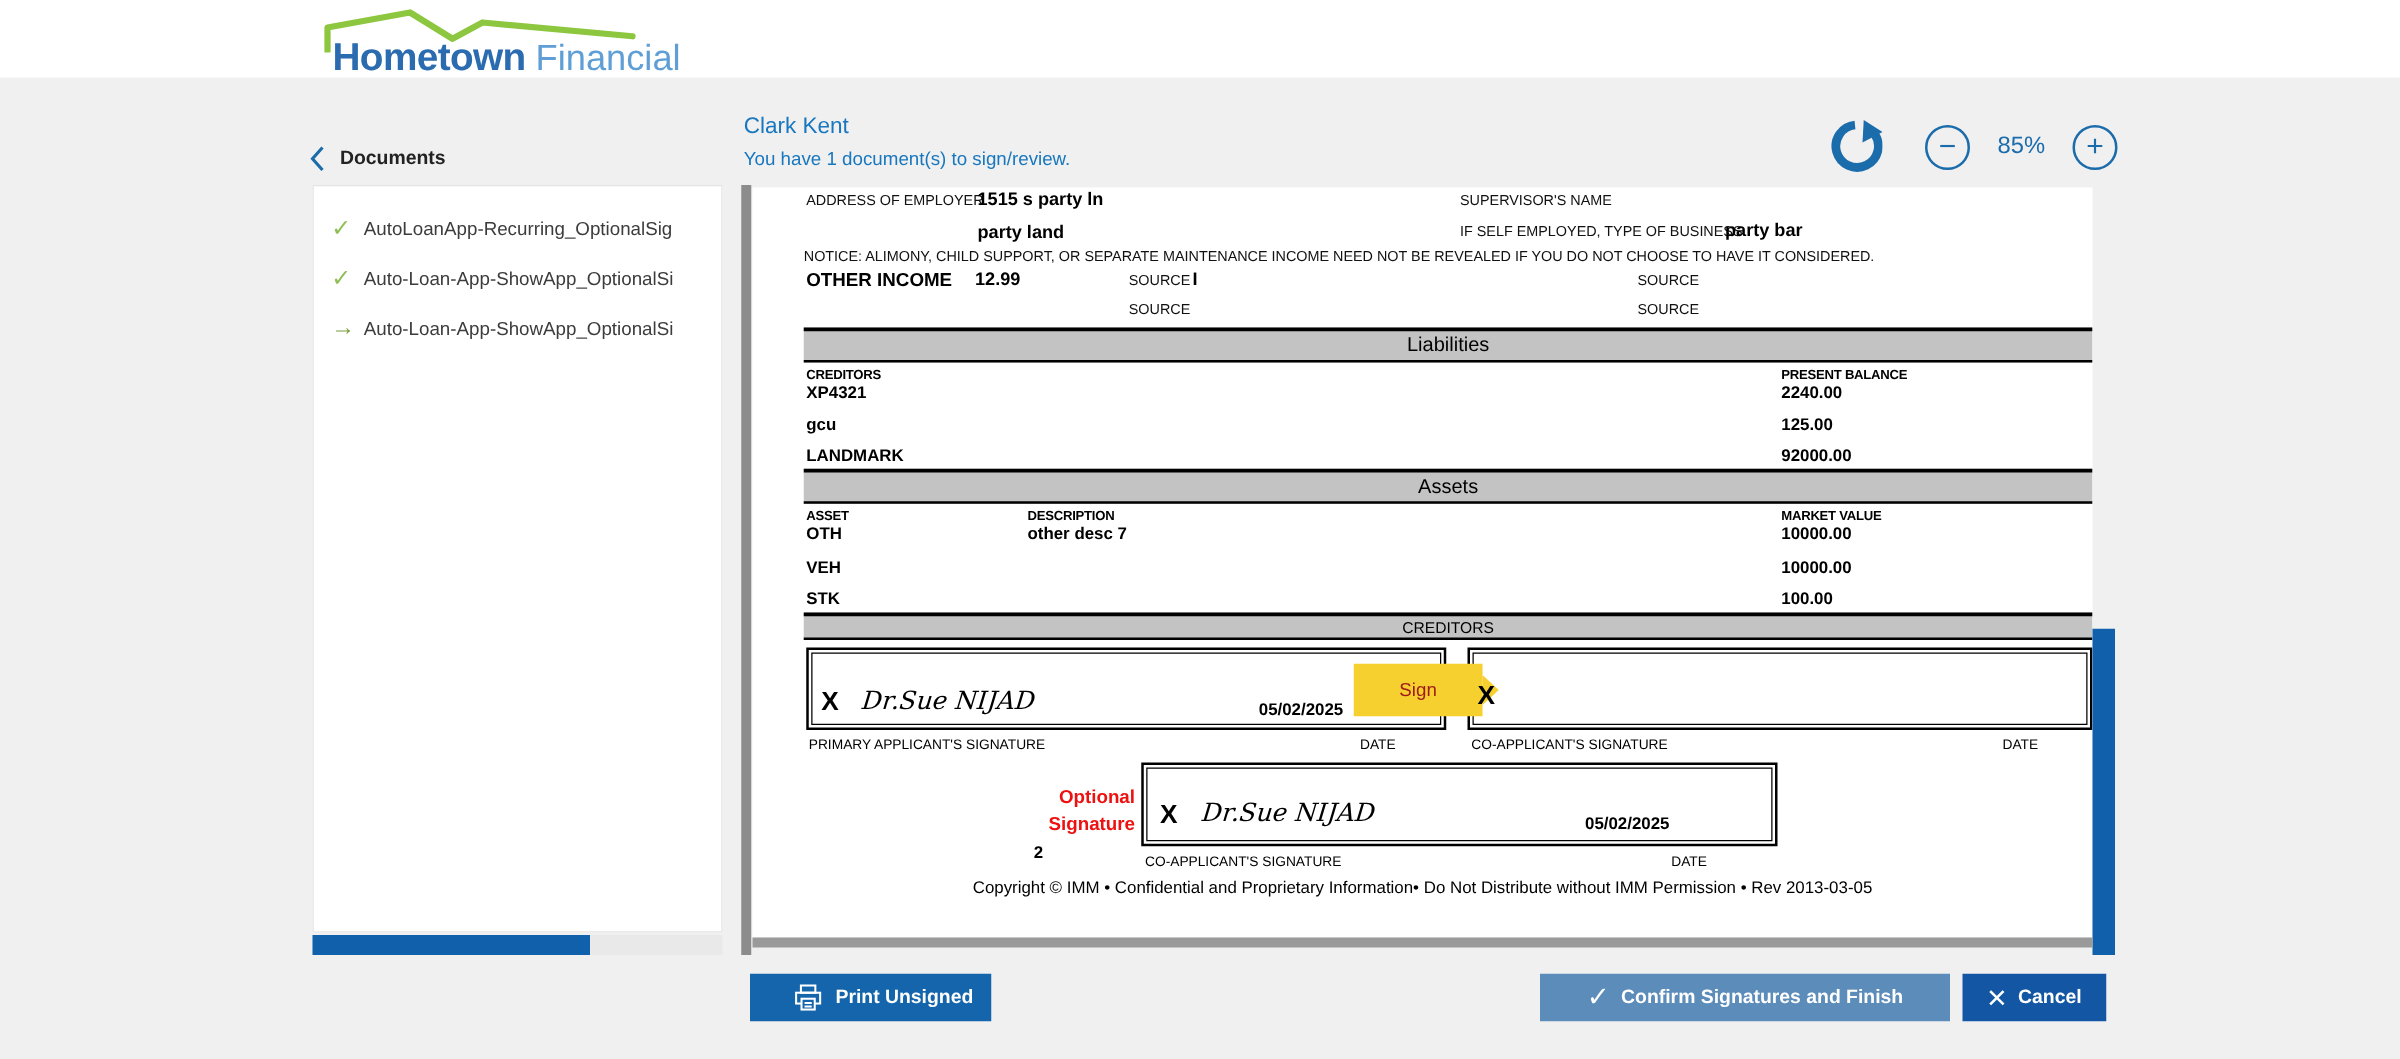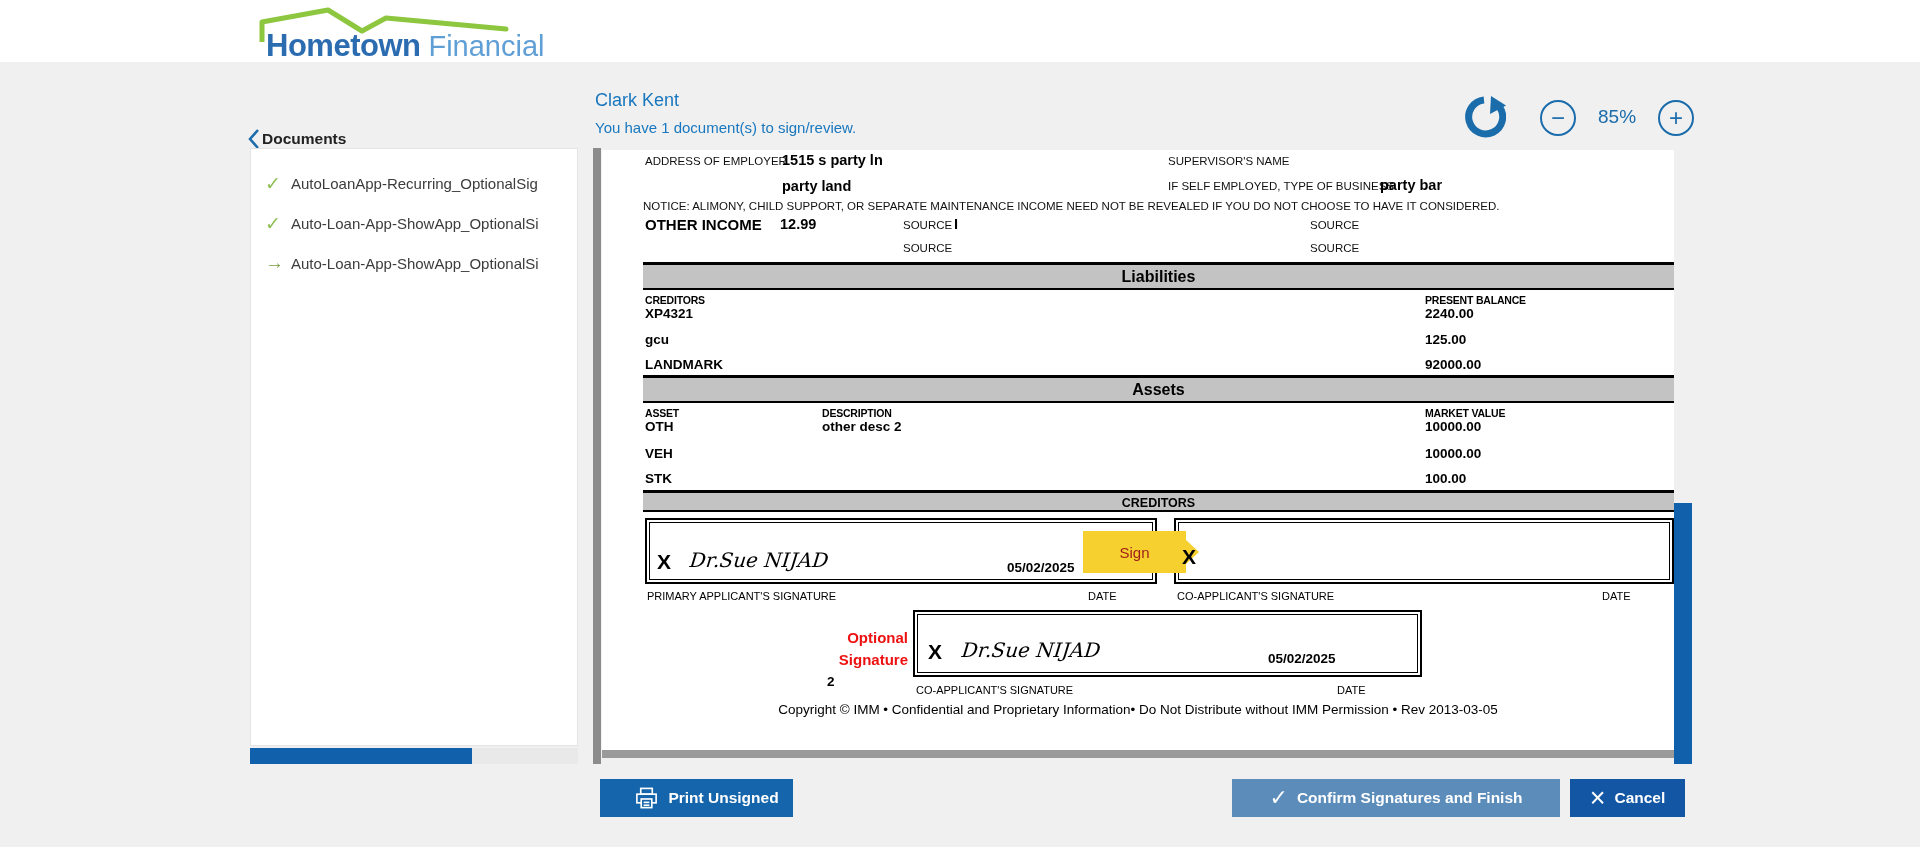--- a/index.html
+++ b/index.html
@@ -20,21 +20,21 @@
 
   
   .user-name { left:595px; top:90px; font-size:18px; color:#1877be; }
   .status-msg { left:595px; top:119px; font-size:15px; color:#1877be; }
   .circle-btn { width:36px; height:36px; border:2px solid #1b6cab; border-radius:50%;
     color:#1b6cab; font-size:24px; line-height:30px; text-align:center; background:transparent;
     display:flex; align-items:center; justify-content:center; cursor:pointer; }
   .zoom-label { font-size:19px; color:#1b6cab; }
 
   
-  .back-title { left:248px; top:128px; display:flex; align-items:center; gap:2px; }
+  .back-title { left:248px; top:116px; display:flex; align-items:center; gap:12px; }
   .docs-title { font-size:15.5px; font-weight:bold; color:#222; }
   .doc-panel { left:250px; top:148px; width:328px; height:598px; background:#ffffff;
     border:1px solid #e4e4e4; overflow:hidden; }
   .doc-item { position:absolute; left:0; width:400px; height:40px; display:flex; align-items:center;
     padding-left:14px; cursor:pointer; }
   .doc-item .st-icon { width:26px; font-size:19px; flex:0 0 26px; }
   .st-check { color:#8fbf55; }
   .st-arrow { color:#7a9e3f; }
   .doc-item .doc-label { font-size:15px; color:#3c3c3c; white-space:nowrap; }
   .sb-scroll-track { left:250px; top:748px; width:328px; height:16px; background:#e9e9e9; }
@@ -43,21 +43,21 @@
   .doc-vstrip { left:593px; top:148px; width:8px; height:616px; background:#8c8c8c; }
 
   
   .page { left:602px; top:150px; width:1072px; height:600px; background:#ffffff; overflow:hidden;padding-left:32px; }
   .page .lbl { position:absolute; font-size:11.5px; color:#111; white-space:nowrap; }
   .page .val { position:absolute; font-size:14.5px; font-weight:bold; white-space:nowrap; }
   .page .smallcap { position:absolute; font-size:10.5px; font-weight:bold; letter-spacing:-0.2px; white-space:nowrap; }
   .page .cellv { position:absolute; font-size:13.5px; font-weight:bold; white-space:nowrap; }
   .band { position:absolute; left:41px; width:1031px; background:#c3c3c3;
     border-top:3px solid #000; border-bottom:2px solid #000; text-align:center; }
-  .band-title { font-weight:bold; }
+  .band-title { font-weight:normal; }
   .sigbox { position:absolute; border:2px solid #000; padding:2px; background:#fff; }
   .sigbox-inner { width:100%; height:100%; border:1px solid #000; position:relative; }
   .sig-x { position:absolute; font-size:21px; font-weight:bold; }
   .sig-script { position:absolute; font-family:"DejaVu Serif", serif; font-style:italic;
     font-size:20px; transform:skewX(-6deg); white-space:nowrap; }
   .sig-date { position:absolute; font-size:13.5px; font-weight:bold; }
   .under-lbl { position:absolute; font-size:11px; white-space:nowrap; }
 
   .sign-tag { position:absolute; left:481px; top:381px; width:103px; height:42px; background:#f6d02f;
     display:flex; align-items:center; justify-content:center; cursor:pointer; }
@@ -169,21 +169,21 @@
   <span class="cellv" style="left:43px; top:207px;">LANDMARK</span>
   <span class="cellv" style="left:823px; top:207px;">92000.00</span>
 
   <div class="band" style="top:225px; height:28px;">
     <span class="band-title" style="font-size:16px; line-height:24px;">Assets</span>
   </div>
   <span class="smallcap" style="left:43px; top:257px;">ASSET</span>
   <span class="smallcap" style="left:220px; top:257px;">DESCRIPTION</span>
   <span class="smallcap" style="left:823px; top:257px;">MARKET VALUE</span>
   <span class="cellv" style="left:43px; top:269px;">OTH</span>
-  <span class="cellv" style="left:220px; top:269px;">other desc 2</span>
+  <span class="cellv" style="left:220px; top:269px;">other desc 7</span>
   <span class="cellv" style="left:823px; top:269px;">10000.00</span>
   <span class="cellv" style="left:43px; top:296px;">VEH</span>
   <span class="cellv" style="left:823px; top:296px;">10000.00</span>
   <span class="cellv" style="left:43px; top:321px;">STK</span>
   <span class="cellv" style="left:823px; top:321px;">100.00</span>
 
   <div class="band" style="top:340px; height:22px;">
     <span class="band-title" style="font-size:12.5px; line-height:18px;">CREDITORS</span>
   </div>
 

